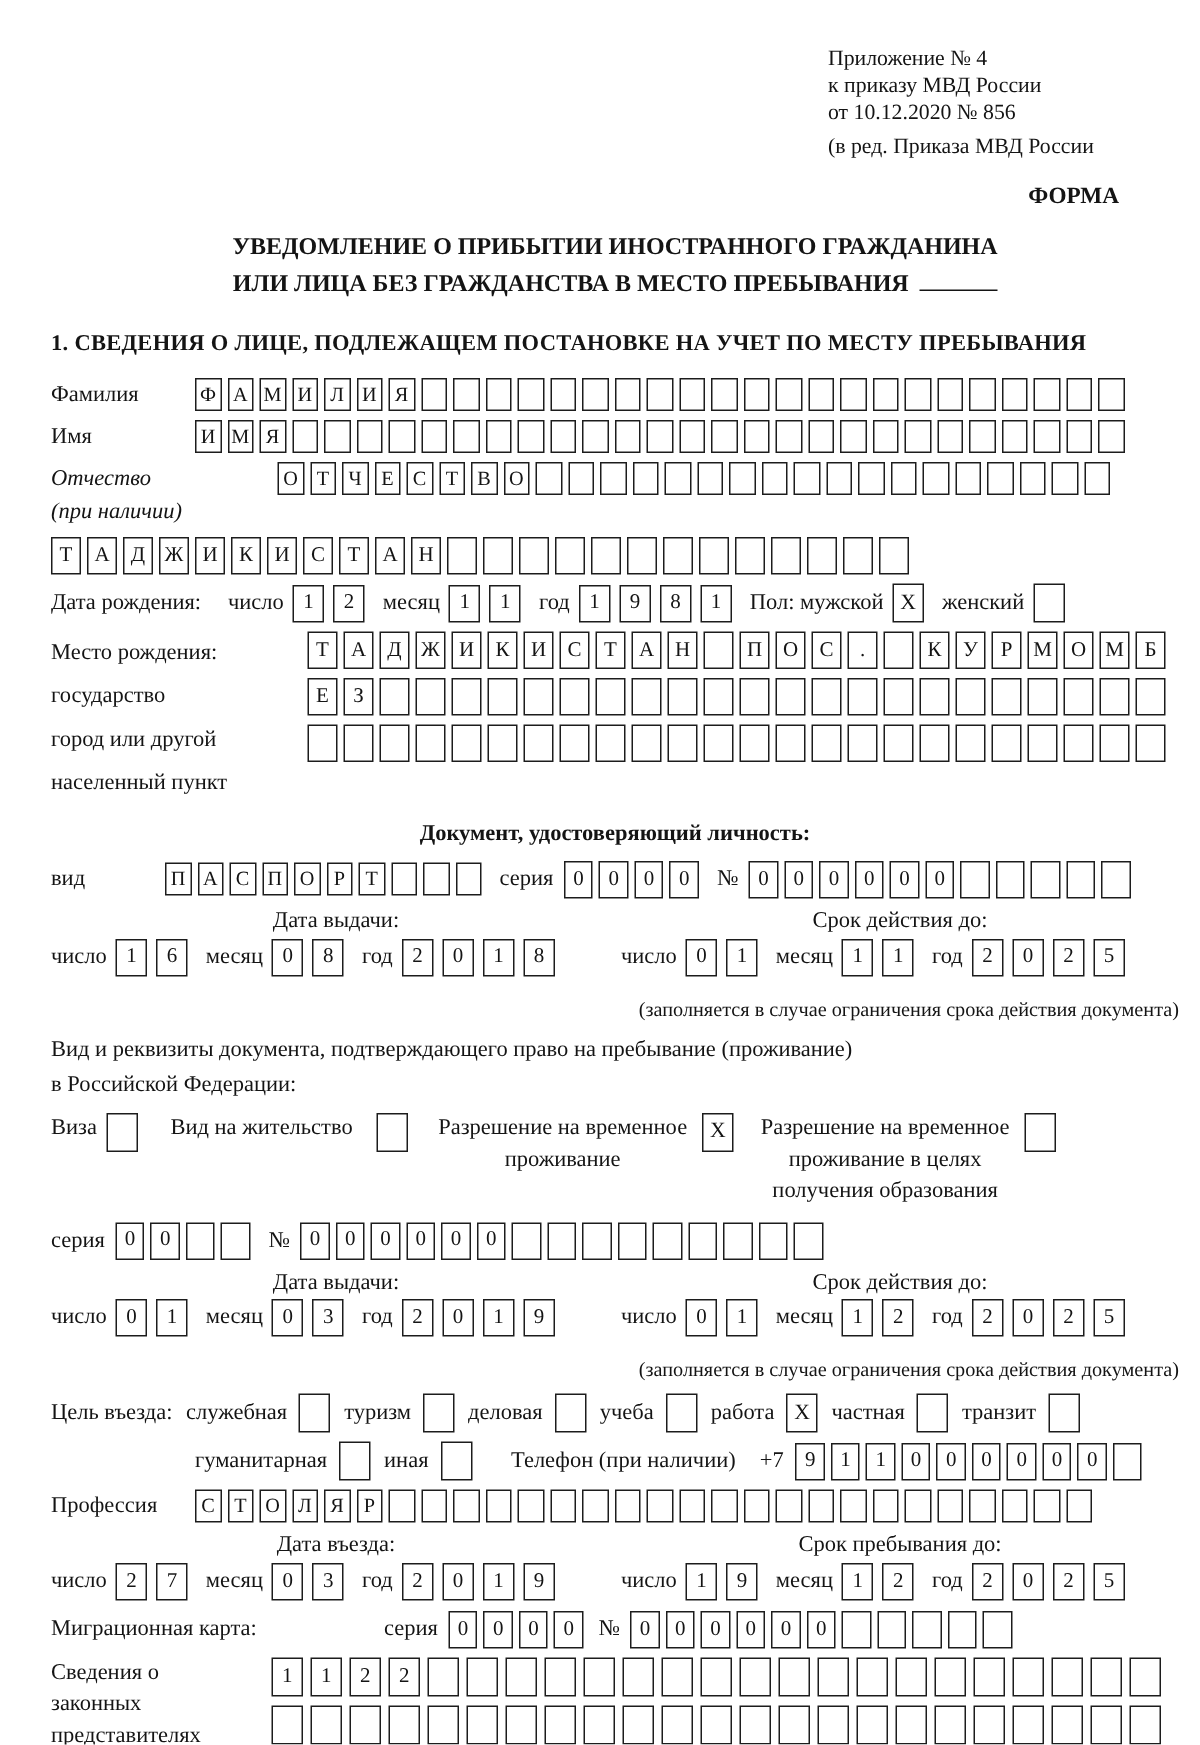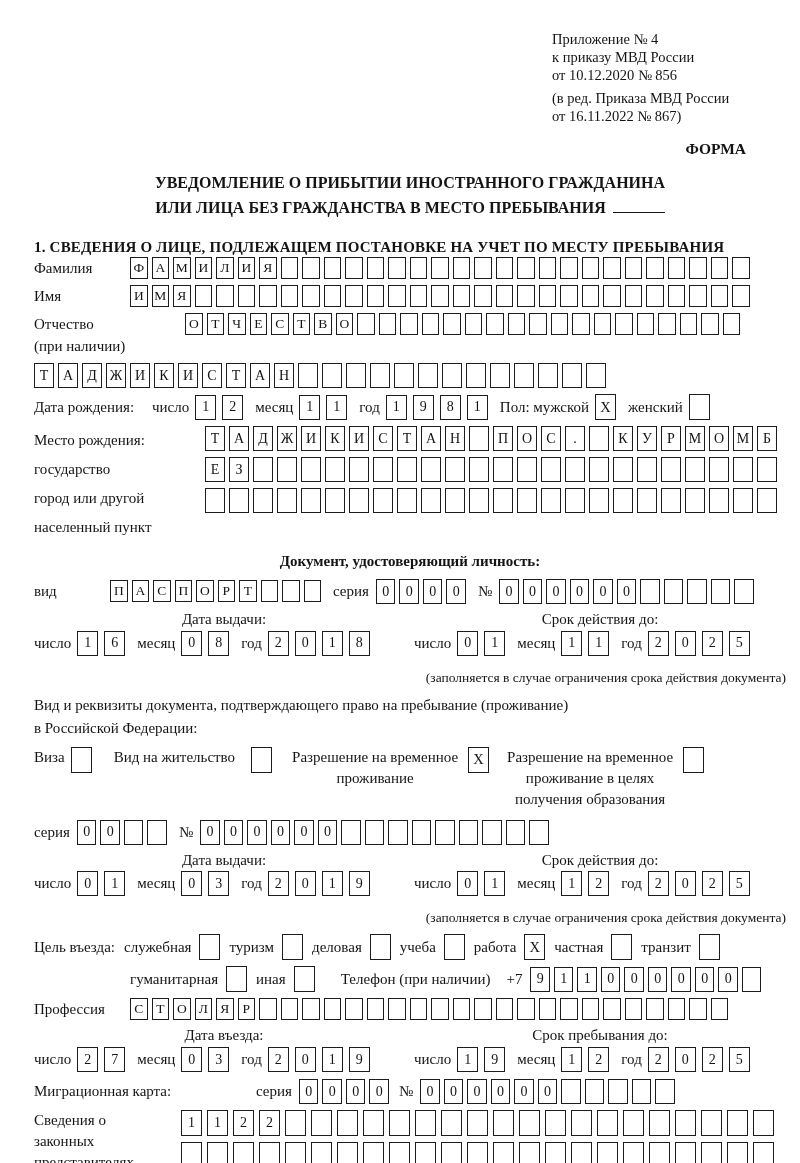--- a/index.html
+++ b/index.html
@@ -11,34 +11,34 @@
   }
   .page { padding:30px 14px 0 34px; width:800px; }
 
   
   .appendix { margin-left:auto; width:234px; font-size:14.5px; }
   .appendix div { line-height:18px; }
   .appendix .grp2 { margin-top:5px; }
   .forma { text-align:right; font-weight:bold; padding-right:40px; margin-top:14px; font-size:15.5px; }
   .title { text-align:center; font-weight:bold; font-size:16px; margin-top:12px; line-height:25px; }
   .underline-blank { display:inline-block; width:52px; height:13px; border-bottom:1.7px solid #141414; margin-left:7px; }
-  .sec-heading { font-weight:bold; font-size:15px; margin-top:18px; letter-spacing:0.2px; }
+  .sec-heading { font-weight:bold; font-size:15px; margin-top:18px; margin-bottom:13px; letter-spacing:0.2px; }
 
   
   .frow { display:flex; align-items:center; margin-bottom:6px; }
   .frow.top { align-items:flex-start; }
   .lbl { flex:none; }
   .lw1 { width:96px; }     
   .lw2 { width:151px; }    
   .lw3 { width:147px; }    
   .lw4 { width:171px; line-height:29px; }  
   .lw5 { width:76px; }     
   .lwm { width:222px; }    
   .lwr { width:147px; line-height:21px; } 
-  .two-line div { line-height:22px; }
+  .two-line div { line-height:22px;font-style:italic; }
 
   
   .cells { display:flex; gap:4px; flex:none; }
   .cell { flex:none; width:17.5px; height:22px; border:1.6px solid #1c1c1c;
           display:flex; align-items:center; justify-content:center; font-size:13.5px; }
   .cells.md .cell { width:20px; height:25px; font-size:14px; }
   .cells.num { gap:4px; } .cells.num .cell { width:19.5px; height:25px; font-size:14px; }
   .cells.dt { gap:6px; } .cells.dt .cell { width:21px; height:25px; font-size:14px; }
   .cells.lg { gap:5px; } .cells.lg .cell { width:21px; height:26px; font-size:14px; }
 
@@ -77,21 +77,20 @@
 </head>
 <body>
 
 <div class="page">
 
   <div class="appendix">
     <div>Приложение № 4</div>
     <div>к приказу МВД России</div>
     <div>от 10.12.2020 № 856</div>
     <div class="grp2">(в ред. Приказа МВД России</div>
-    <div>от 16.11.2022 № 867)</div>
   </div>
 
   <div class="forma">ФОРМА</div>
 
   <div class="title">
     <div>УВЕДОМЛЕНИЕ О ПРИБЫТИИ ИНОСТРАННОГО ГРАЖДАНИНА</div>
     <div><span>ИЛИ ЛИЦА БЕЗ ГРАЖДАНСТВА В МЕСТО ПРЕБЫВАНИЯ</span><span class="underline-blank"></span></div>
   </div>
 
   <div class="sec-heading">1. СВЕДЕНИЯ О ЛИЦЕ, ПОДЛЕЖАЩЕМ ПОСТАНОВКЕ НА УЧЕТ ПО МЕСТУ ПРЕБЫВАНИЯ</div>

